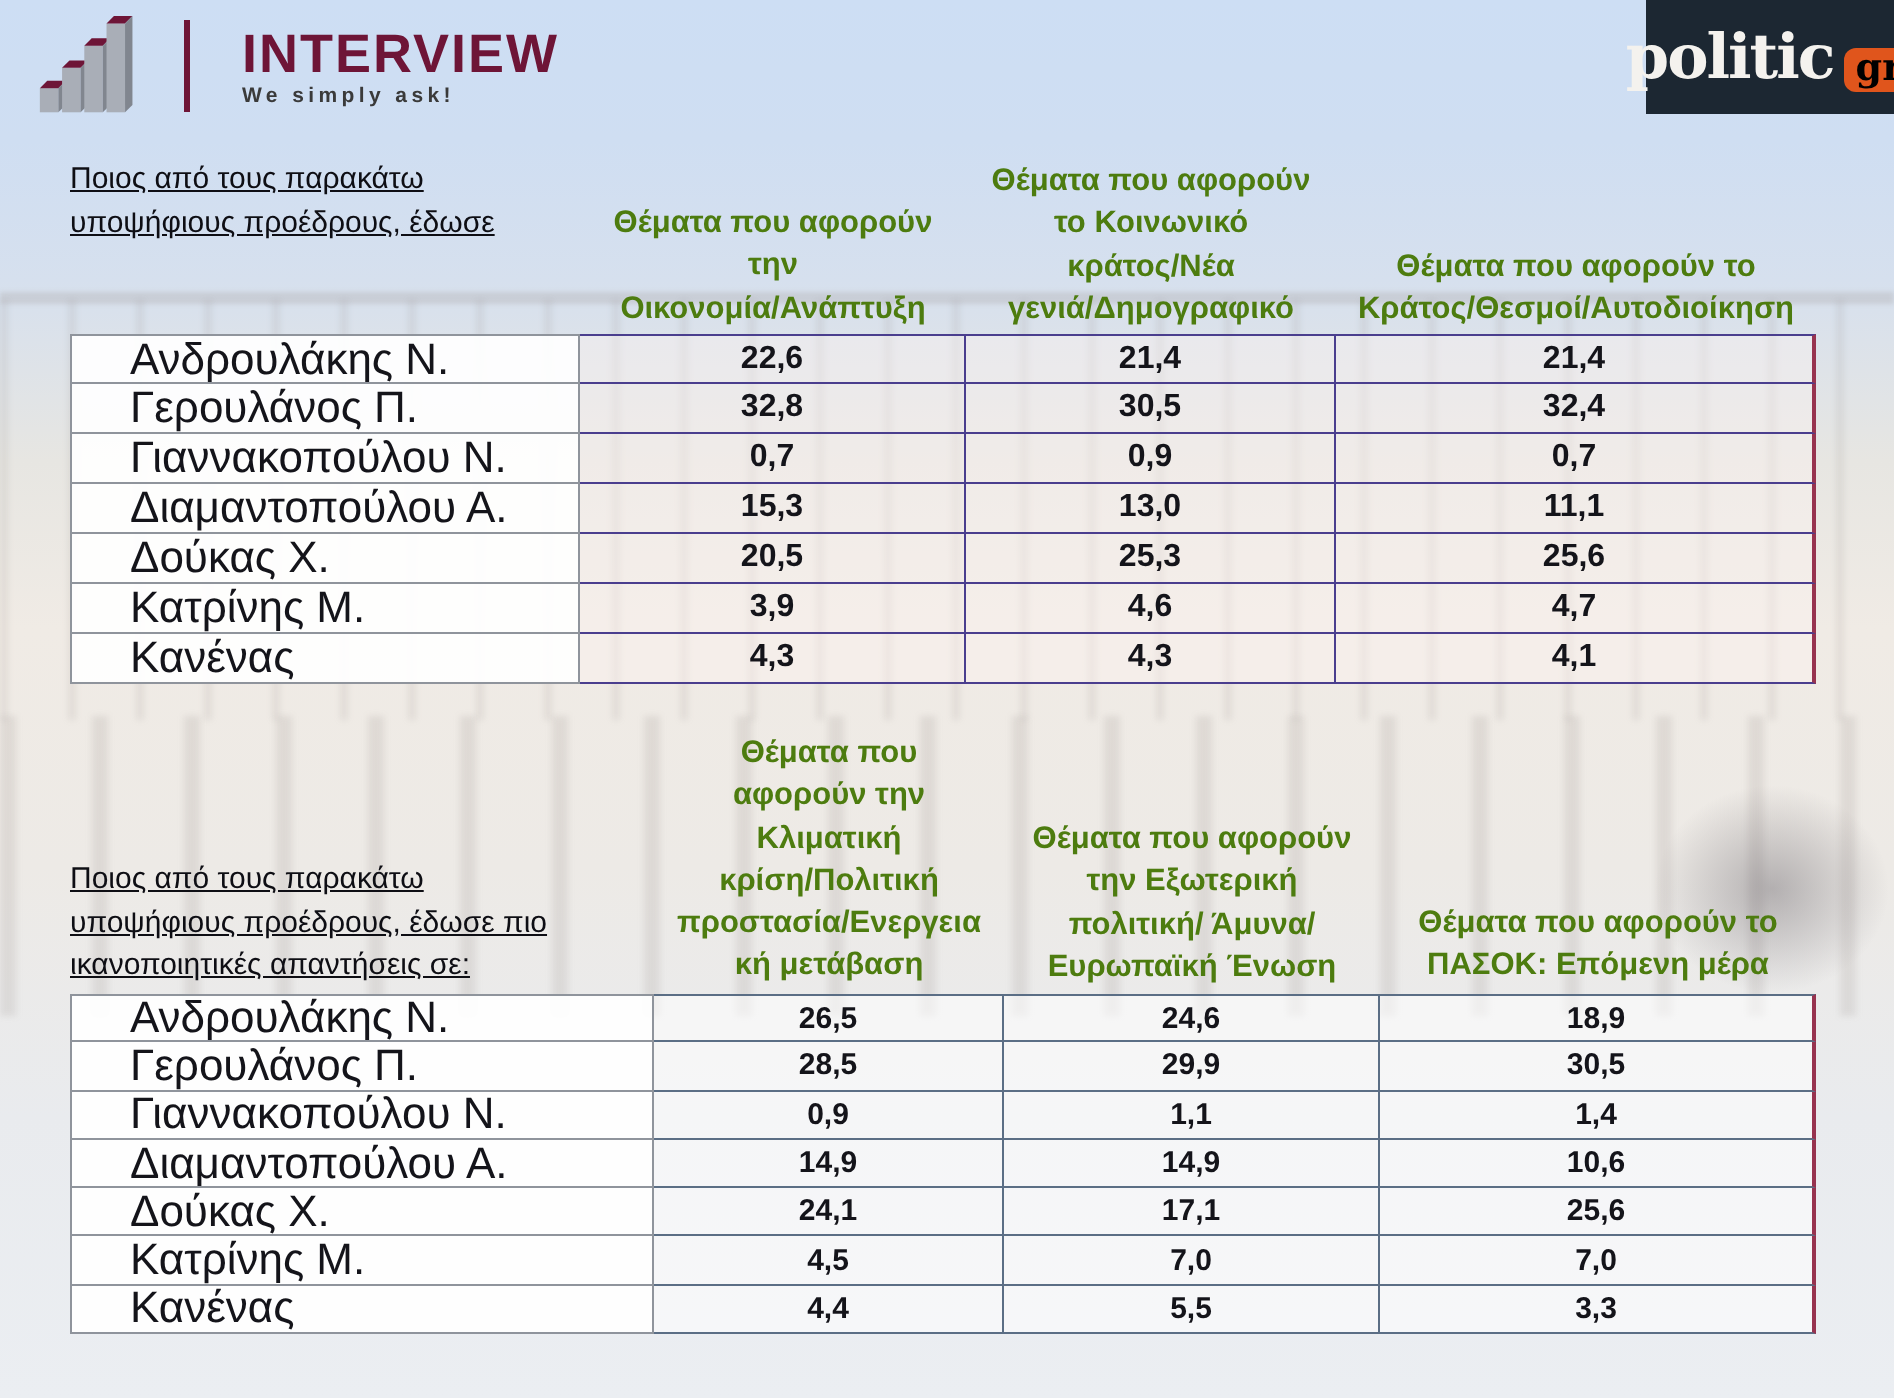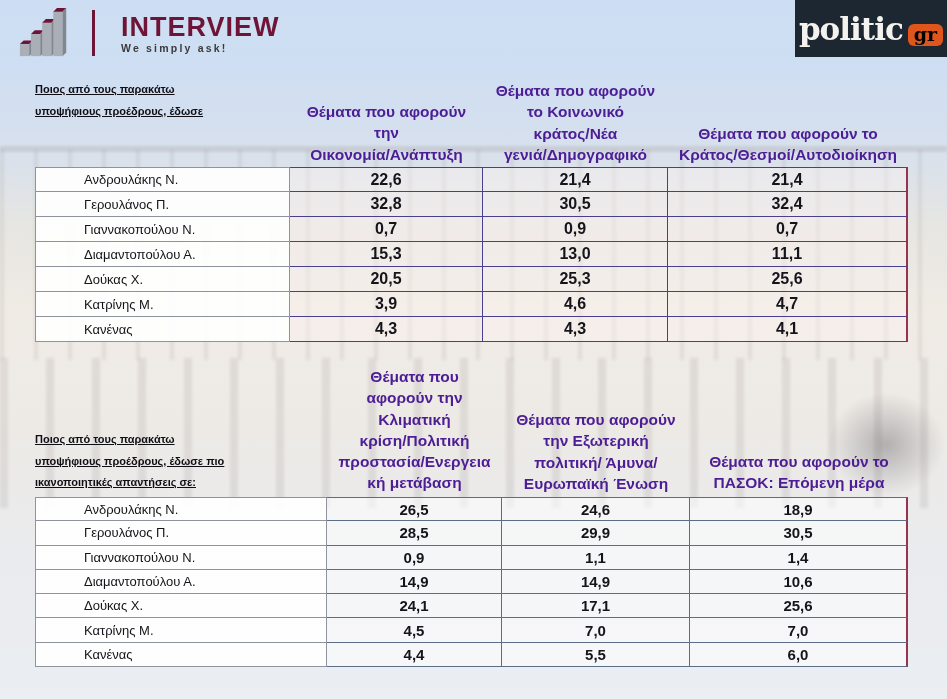--- a/index.html
+++ b/index.html
@@ -18,48 +18,48 @@
     filter:blur(1.5px);}
   .bg-roof{position:absolute;left:0;top:146px;width:947px;height:6px;background:rgba(150,140,135,.22);filter:blur(1px);}
   .bg-tree{position:absolute;right:2px;top:392px;width:118px;height:105px;
     background:radial-gradient(ellipse at center,rgba(85,80,88,.38),rgba(85,80,88,0) 70%);}
   
   .brand{position:absolute;left:18px;top:8px;display:flex;align-items:center;gap:16px;}
   .logo-bars{width:52px;height:50px;}
   .logo-divider{width:3px;height:46px;background:#6e1537;margin:0 10px 0 6px;}
   .brand-name{color:#6e1537;font-weight:800;font-size:27px;letter-spacing:1px;line-height:28px;}
   .brand-tag{color:#3a3a3a;font-weight:700;font-size:10.5px;letter-spacing:2.2px;margin-top:1px;}
-  .politic{position:absolute;right:0;top:0;width:152px;height:57px;background:#1c2732;
+  .politic{position:absolute;right:0;top:0;width:124px;height:57px;background:#1c2732;
     display:flex;align-items:center;justify-content:center;}
   .politic-text{font-family:"DejaVu Serif",serif;font-weight:700;color:#f4f2ee;font-size:31px;letter-spacing:-1px;}
   .politic-badge{font-family:"DejaVu Serif",serif;font-weight:700;color:#000000;font-size:19px;
     background:#e0551c;border-radius:6px;padding:1px 6px 2px;margin-left:5px;margin-top:12px;line-height:19px;}
   
-  .q-block{position:absolute;font-weight:700;font-size:11px;line-height:21.5px;color:#0e0e14;}
+  .q-block{position:absolute;font-weight:400;font-size:15px;line-height:21.5px;color:#0e0e14;}
   .q-line{display:block;text-decoration:underline;white-space:nowrap;}
-  .colhead{position:absolute;font-weight:700;font-size:15.5px;line-height:21.3px;color:#4c1d95;
+  .colhead{position:absolute;font-weight:700;font-size:15.5px;line-height:21.3px;color:#4d7c0f;
     text-align:center;white-space:pre-line;}
   .q1{left:35px;top:79px;width:260px;}
   .t1c1{left:290px;top:101px;width:193px;}
   .t1c2{left:483px;top:80px;width:185px;}
   .t1c3{left:668px;top:123px;width:240px;}
   .q2{left:35px;top:429px;width:330px;}
   .t2c1{left:327px;top:366px;width:175px;}
   .t2c2{left:502px;top:409px;width:188px;}
   .t2c3{left:690px;top:451px;width:218px;}
   
   .grid{position:absolute;display:grid;}
   .grid1{left:35px;top:167px;width:873px;height:175px;
     grid-template-columns:255px 193px 185px 240px;grid-template-rows:repeat(7,1fr);}
   .grid2{left:35px;top:497px;width:873px;height:170px;
     grid-template-columns:292px 175px 188px 218px;grid-template-rows:repeat(7,1fr);}
   .trow{display:contents;}
   .cell{display:flex;align-items:center;border-bottom:1px solid #8f949c;border-right:1px solid #8f949c;
     color:#14141a;overflow:hidden;}
-  .name-cell{background:rgba(255,255,255,.93);border-left:1px solid #8f949c;padding-left:48px;font-size:13px;}
+  .name-cell{background:rgba(255,255,255,.93);border-left:1px solid #8f949c;padding-left:29px;font-size:22px;}
   .val-cell{justify-content:center;font-weight:700;}
   .grid1 .val-cell{border-color:#4a3e8e;background:rgba(253,243,240,.42);font-size:16px;}
   .grid2 .val-cell{border-color:#5b6e85;background:rgba(255,255,255,.55);font-size:15px;}
   .trow:first-child .cell{border-top:1px solid #8f949c;}
   .grid1 .trow:first-child .val-cell{border-top-color:#4a3e8e;}
   .grid2 .trow:first-child .val-cell{border-top-color:#5b6e85;}
   .trow .cell:nth-child(4){border-right:2px solid #97334f;}
 </style>
 </head>
 <body>
@@ -211,17 +211,17 @@
     <div class="trow">
       <div class="cell name-cell">Κατρίνης Μ.</div>
       <div class="cell val-cell">4,5</div>
       <div class="cell val-cell">7,0</div>
       <div class="cell val-cell">7,0</div>
     </div>
     <div class="trow">
       <div class="cell name-cell">Κανένας</div>
       <div class="cell val-cell">4,4</div>
       <div class="cell val-cell">5,5</div>
-      <div class="cell val-cell">6,0</div>
+      <div class="cell val-cell">3,3</div>
     </div>
   </div>
 
 </div>
 
 </body></html>

